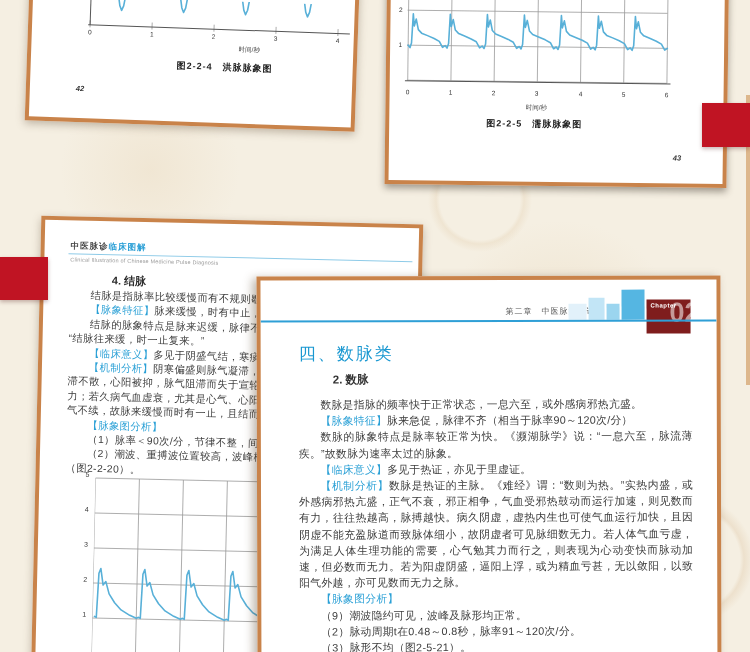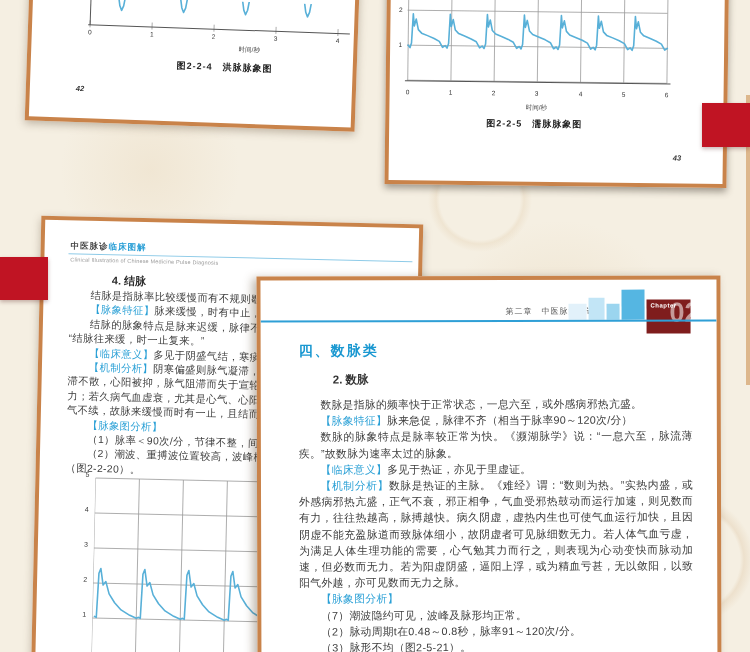--- a/index.html
+++ b/index.html
@@ -42,21 +42,21 @@
   .blocks{position:absolute;top:0;left:0;width:100%;height:40px;}
   .blk{position:absolute;}
   .b1{left:308px;top:24px;width:18px;height:16px;background:#e2f1fa;}
   .b2{left:328px;top:18px;width:16px;height:22px;background:#c2e5f6;}
   .b3{left:346px;top:24px;width:13px;height:16px;background:#9bd5ef;}
   .b4{left:361px;top:10px;width:23px;height:30px;background:#55b6e2;}
   .chapterbox{position:absolute;left:386px;top:20px;width:44px;height:34px;background:#7f1d1d;text-align:center;}
   .chapterbox .cw{position:absolute;left:4px;top:3px;font-size:6px;font-weight:bold;color:#fff;letter-spacing:.5px;}
   .chapterbox .cn{position:absolute;right:-9px;top:-2px;font-size:27px;font-weight:bold;color:rgba(255,255,255,.55);}
   .hrule-d{position:absolute;left:0;top:40px;width:100%;height:2px;background:#2f9fd6;}
-  .dsec{position:absolute;left:38px;top:62px;font-size:14px;font-weight:bold;color:#1a98d1;letter-spacing:2px;}
+  .dsec{position:absolute;left:38px;top:62px;font-size:17px;font-weight:normal;color:#1a98d1;letter-spacing:2px;}
   .dsub{position:absolute;left:72px;top:92px;font-size:11.5px;font-weight:bold;color:#333;}
   .dbody{position:absolute;left:38px;top:116px;width:394px;font-size:10.8px;line-height:16.2px;color:#3c3c3c;text-align:justify;letter-spacing:.3px;}
   .dbody p{margin:0;text-indent:2em;}
   
   .redrect{position:absolute;background:#c01423;z-index:8;box-shadow:0 2px 4px rgba(80,20,20,.3);}
   .red-left{left:0;top:257px;width:48px;height:43px;}
   .red-right{left:702px;top:103px;width:48px;height:44px;}
   .edgestrip{position:absolute;right:0;top:95px;width:4px;height:290px;background:#d7a977;opacity:.8;z-index:1;}
 </style>
 </head>
@@ -173,21 +173,21 @@
     <div class="hrule-d"></div>
     <div class="dsec">四、数脉类</div>
     <div class="dsub">2. 数脉</div>
     <div class="dbody">
       <p><span class="blab"></span><span>数脉是指脉的频率快于正常状态，一息六至，或外感病邪热亢盛。</span></p>
       <p><span class="blab">【脉象特征】</span><span>脉来急促，脉律不齐（相当于脉率90～120次/分）</span></p>
       <p><span class="blab"></span><span>数脉的脉象特点是脉率较正常为快。《濒湖脉学》说：“一息六至，脉流薄疾。”故数脉为速率太过的脉象。</span></p>
       <p><span class="blab">【临床意义】</span><span>多见于热证，亦见于里虚证。</span></p>
       <p><span class="blab">【机制分析】</span><span>数脉是热证的主脉。《难经》谓：“数则为热。”实热内盛，或外感病邪热亢盛，正气不衰，邪正相争，气血受邪热鼓动而运行加速，则见数而有力，往往热越高，脉搏越快。病久阴虚，虚热内生也可使气血运行加快，且因阴虚不能充盈脉道而致脉体细小，故阴虚者可见脉细数无力。若人体气血亏虚，为满足人体生理功能的需要，心气勉其力而行之，则表现为心动变快而脉动加速，但必数而无力。若为阳虚阴盛，逼阳上浮，或为精血亏甚，无以敛阳，以致阳气外越，亦可见数而无力之脉。</span></p>
       <p><span class="blab">【脉象图分析】</span><span></span></p>
-      <p><span class="blab"></span><span>（7）潮波隐约可见，波峰及脉形均正常。</span></p>
+      <p><span class="blab"></span><span>（9）潮波隐约可见，波峰及脉形均正常。</span></p>
       <p><span class="blab"></span><span>（2）脉动周期t在0.48～0.8秒，脉率91～120次/分。</span></p>
       <p><span class="blab"></span><span>（3）脉形不均（图2-5-21）。</span></p>
     </div>
   </div>
 
   <div class="redrect red-left"></div>
   <div class="redrect red-right"></div>
   <div class="edgestrip"></div>
 </div>
 

